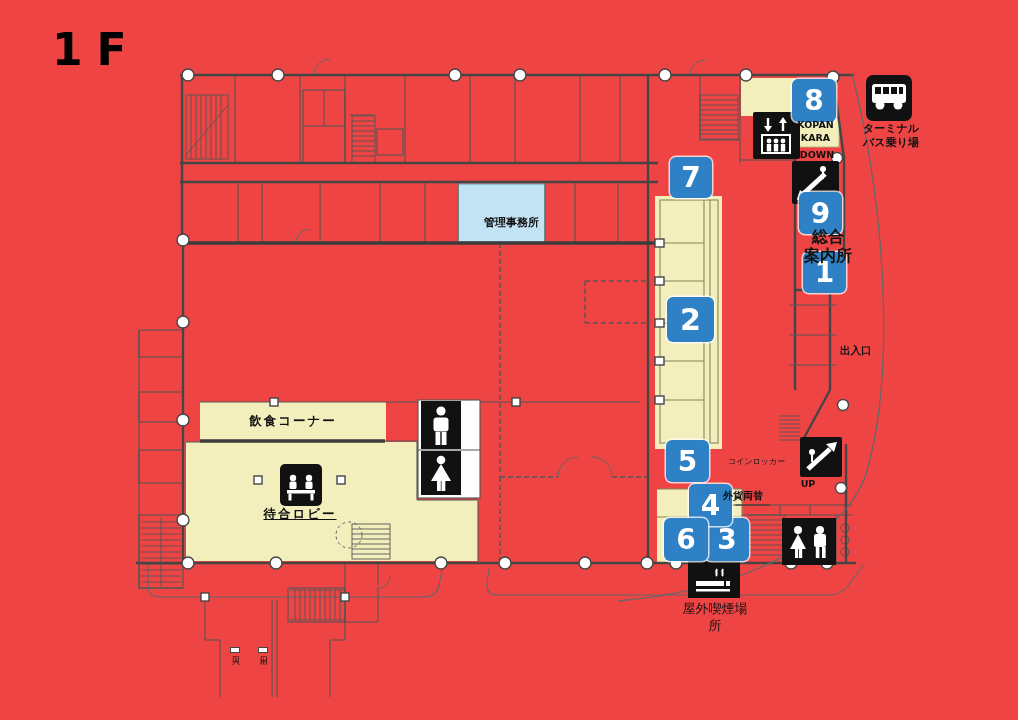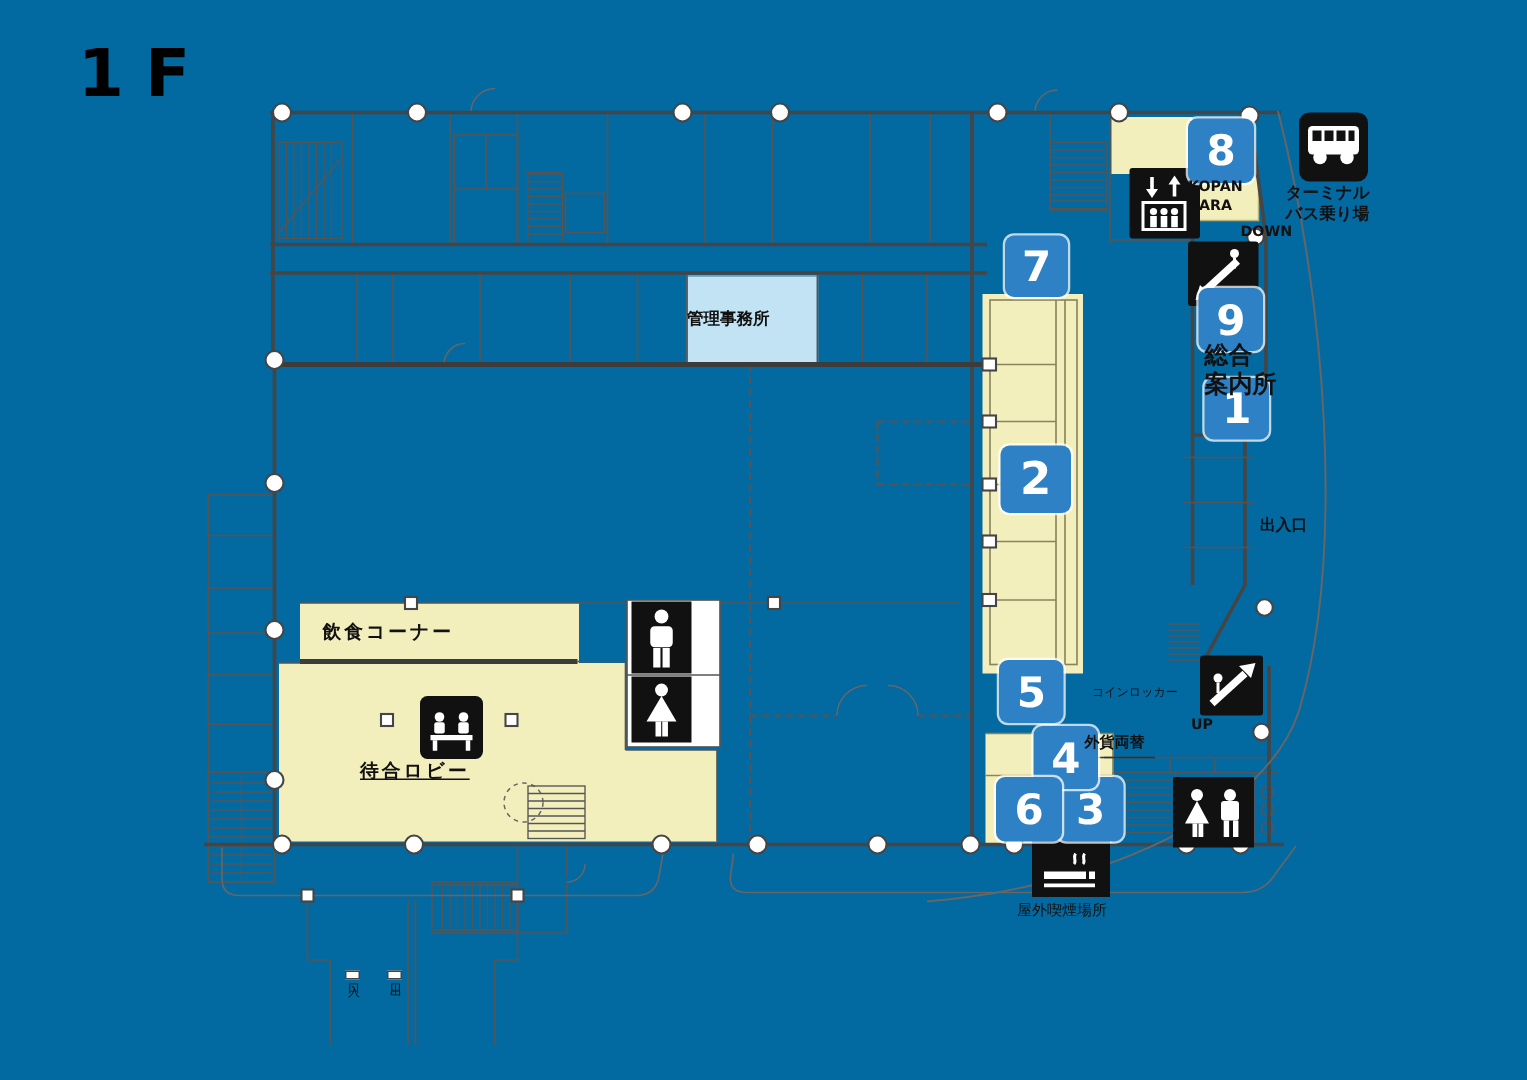--- a/index.html
+++ b/index.html
@@ -1,26 +1,26 @@
 <!DOCTYPE html>
 <html><head>
 <meta charset="utf-8">
 <style>
   html,body{margin:0;padding:0;background:#fff;}
-  .stage{position:relative;width:1018px;height:720px;background:#0369a1;
+  .stage{position:relative;width:1018px;height:720px;background:#ef4444;
          font-family:"DejaVu Sans","Liberation Sans",sans-serif;overflow:hidden;}
   .plan{position:absolute;left:0;top:0;}
   .title{position:absolute;left:52px;top:24px;font-size:44px;font-weight:bold;
          letter-spacing:14px;color:#000;}
   .marker{position:absolute;background:#2e81c4;color:#fff;font-weight:bold;
           display:flex;align-items:center;justify-content:center;border-radius:6px;
           font-size:28px;box-shadow:0 0 0 1.5px rgba(255,255,255,.75);z-index:3;}
   .lbl{position:absolute;color:#111;white-space:pre-line;line-height:1.3;z-index:4;}
   .b{font-weight:bold;}
-  .c{text-align:left;}
+  .c{text-align:center;}
   .vsign{position:absolute;writing-mode:vertical-rl;text-orientation:upright;
          font-size:8px;line-height:1;border:1px solid #444;padding:2px 0;
          color:#111;z-index:4;background:#fff;}
 </style>
 </head>
 <body>
 
 <div class="stage">
 
   <svg class="plan" width="1018" height="720" viewBox="0 0 1018 720">
@@ -263,27 +263,27 @@
   <div class="marker" style="left:666px;top:440px;width:43px;height:42px;">5</div>
   <div class="marker" style="left:664px;top:518px;width:44px;height:43px;">6</div>
   <div class="marker" style="left:670px;top:157px;width:42px;height:41px;">7</div>
   <div class="marker" style="left:792px;top:79px;width:44px;height:43px;">8</div>
   <div class="marker" style="left:799px;top:192px;width:43px;height:42px;">9</div>
 
   <div class="lbl b c" style="left:857px;top:122px;width:68px;font-size:11px;">ターミナル
 バス乗り場</div>
   <div class="lbl b c" style="left:792px;top:119px;width:47px;font-size:9.5px;line-height:1.35;">KOPAN
 KARA</div>
-  <div class="lbl b c" style="left:827px;top:149px;width:42px;font-size:9.5px;">DOWN</div>
+  <div class="lbl b c" style="left:796px;top:149px;width:42px;font-size:9.5px;">DOWN</div>
   <div class="lbl b c" style="left:794px;top:478px;width:28px;font-size:9.5px;">UP</div>
   <div class="lbl b c" style="left:803px;top:228px;width:50px;font-size:16px;line-height:1.18;">総合
 案内所</div>
   <div class="lbl b" style="left:840px;top:312px;font-size:10.5px;margin-top:32px;">出入口</div>
   <div class="lbl" style="left:712px;top:457px;font-size:8px;margin-left:16px;">コインロッカー</div>
   <div class="lbl b" style="left:723px;top:489px;font-size:10px;text-align:right;">外貨両替</div>
-  <div class="lbl c" style="left:678px;top:601px;width:74px;font-size:10px;">屋外喫煙場所</div>
-  <div class="lbl b c" style="left:458px;top:206px;width:107px;font-size:11px;">管理事務所</div>
+  <div class="lbl c" style="left:678px;top:601px;width:74px;font-size:13px;">屋外喫煙場所</div>
+  <div class="lbl b c" style="left:458px;top:216px;width:107px;font-size:11px;">管理事務所</div>
   <div class="lbl b c" style="left:215px;top:413px;width:156px;font-size:12.5px;letter-spacing:2px;font-family:Liberation Serif, serif;">飲食コーナー</div>
   <div class="lbl b c" style="left:240px;top:506px;width:120px;font-size:12.5px;letter-spacing:2px;text-decoration:underline;">待合ロビー</div>
   <div class="vsign" style="left:230px;top:647px;">入口</div>
   <div class="vsign" style="left:258px;top:647px;">出口</div>
 
 </div>
 
 </body></html>

